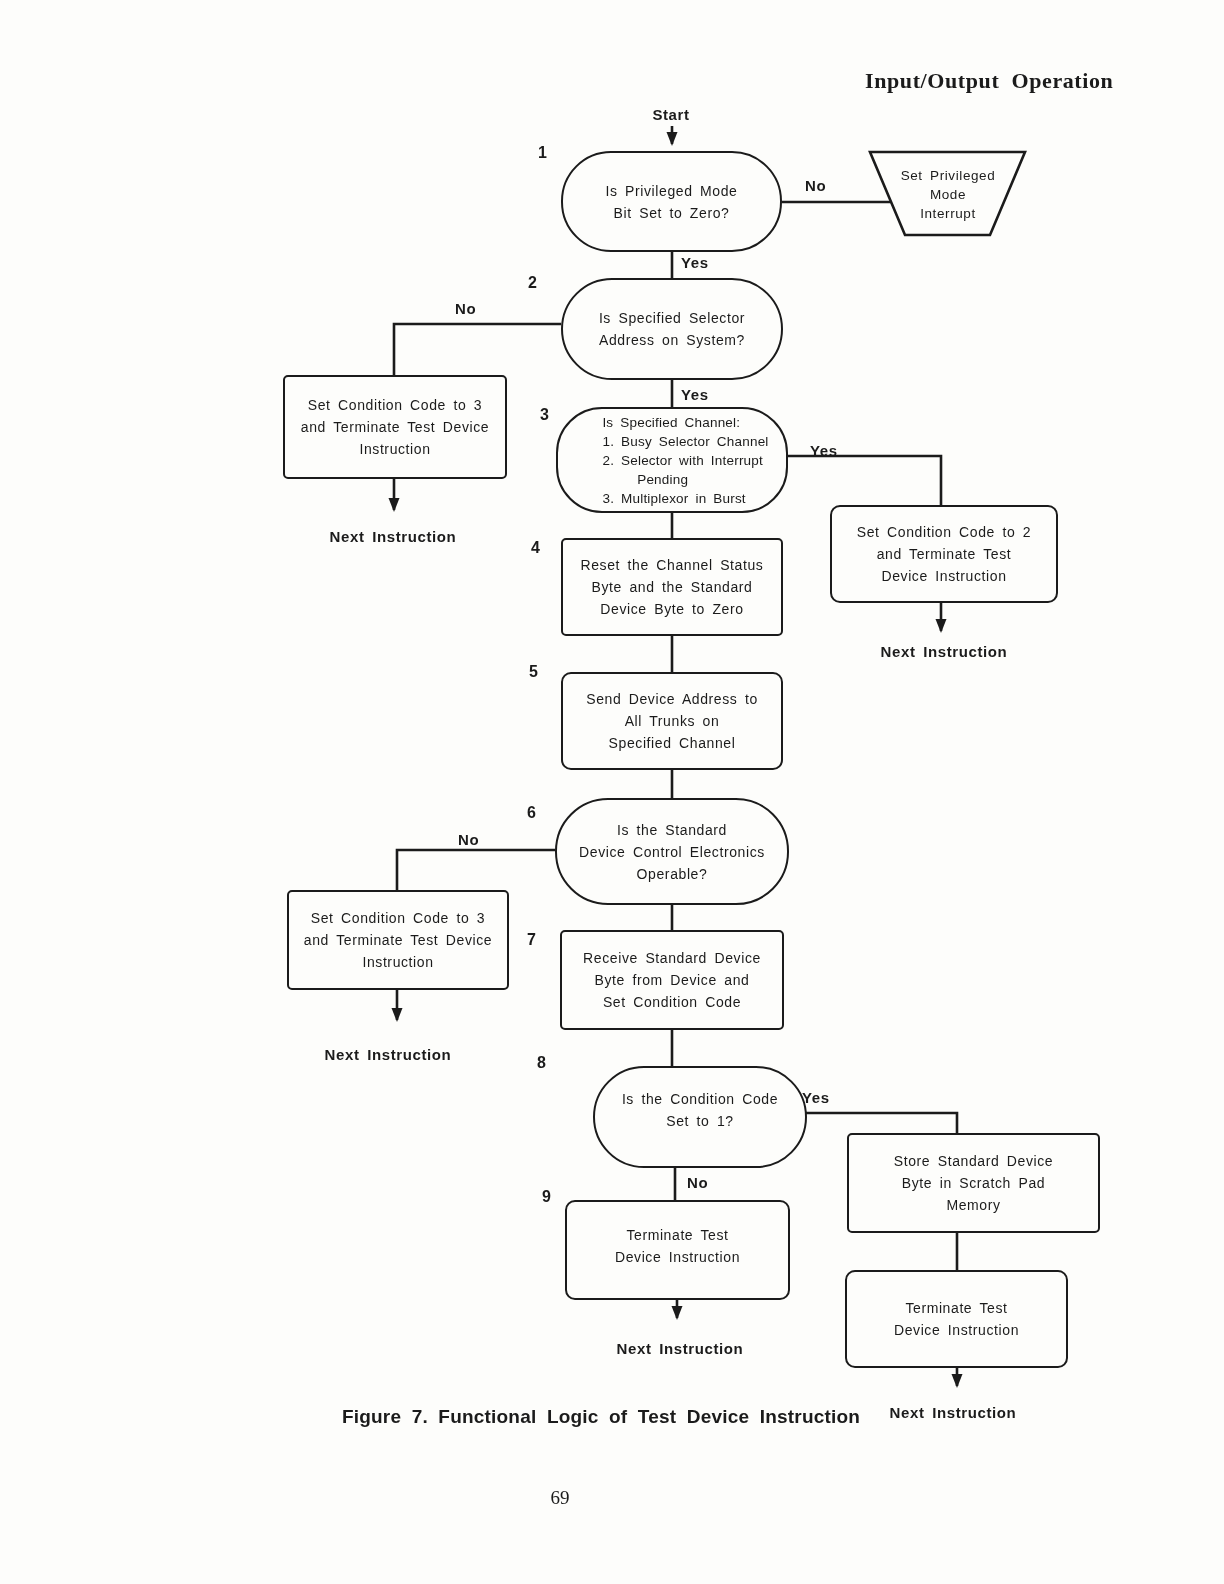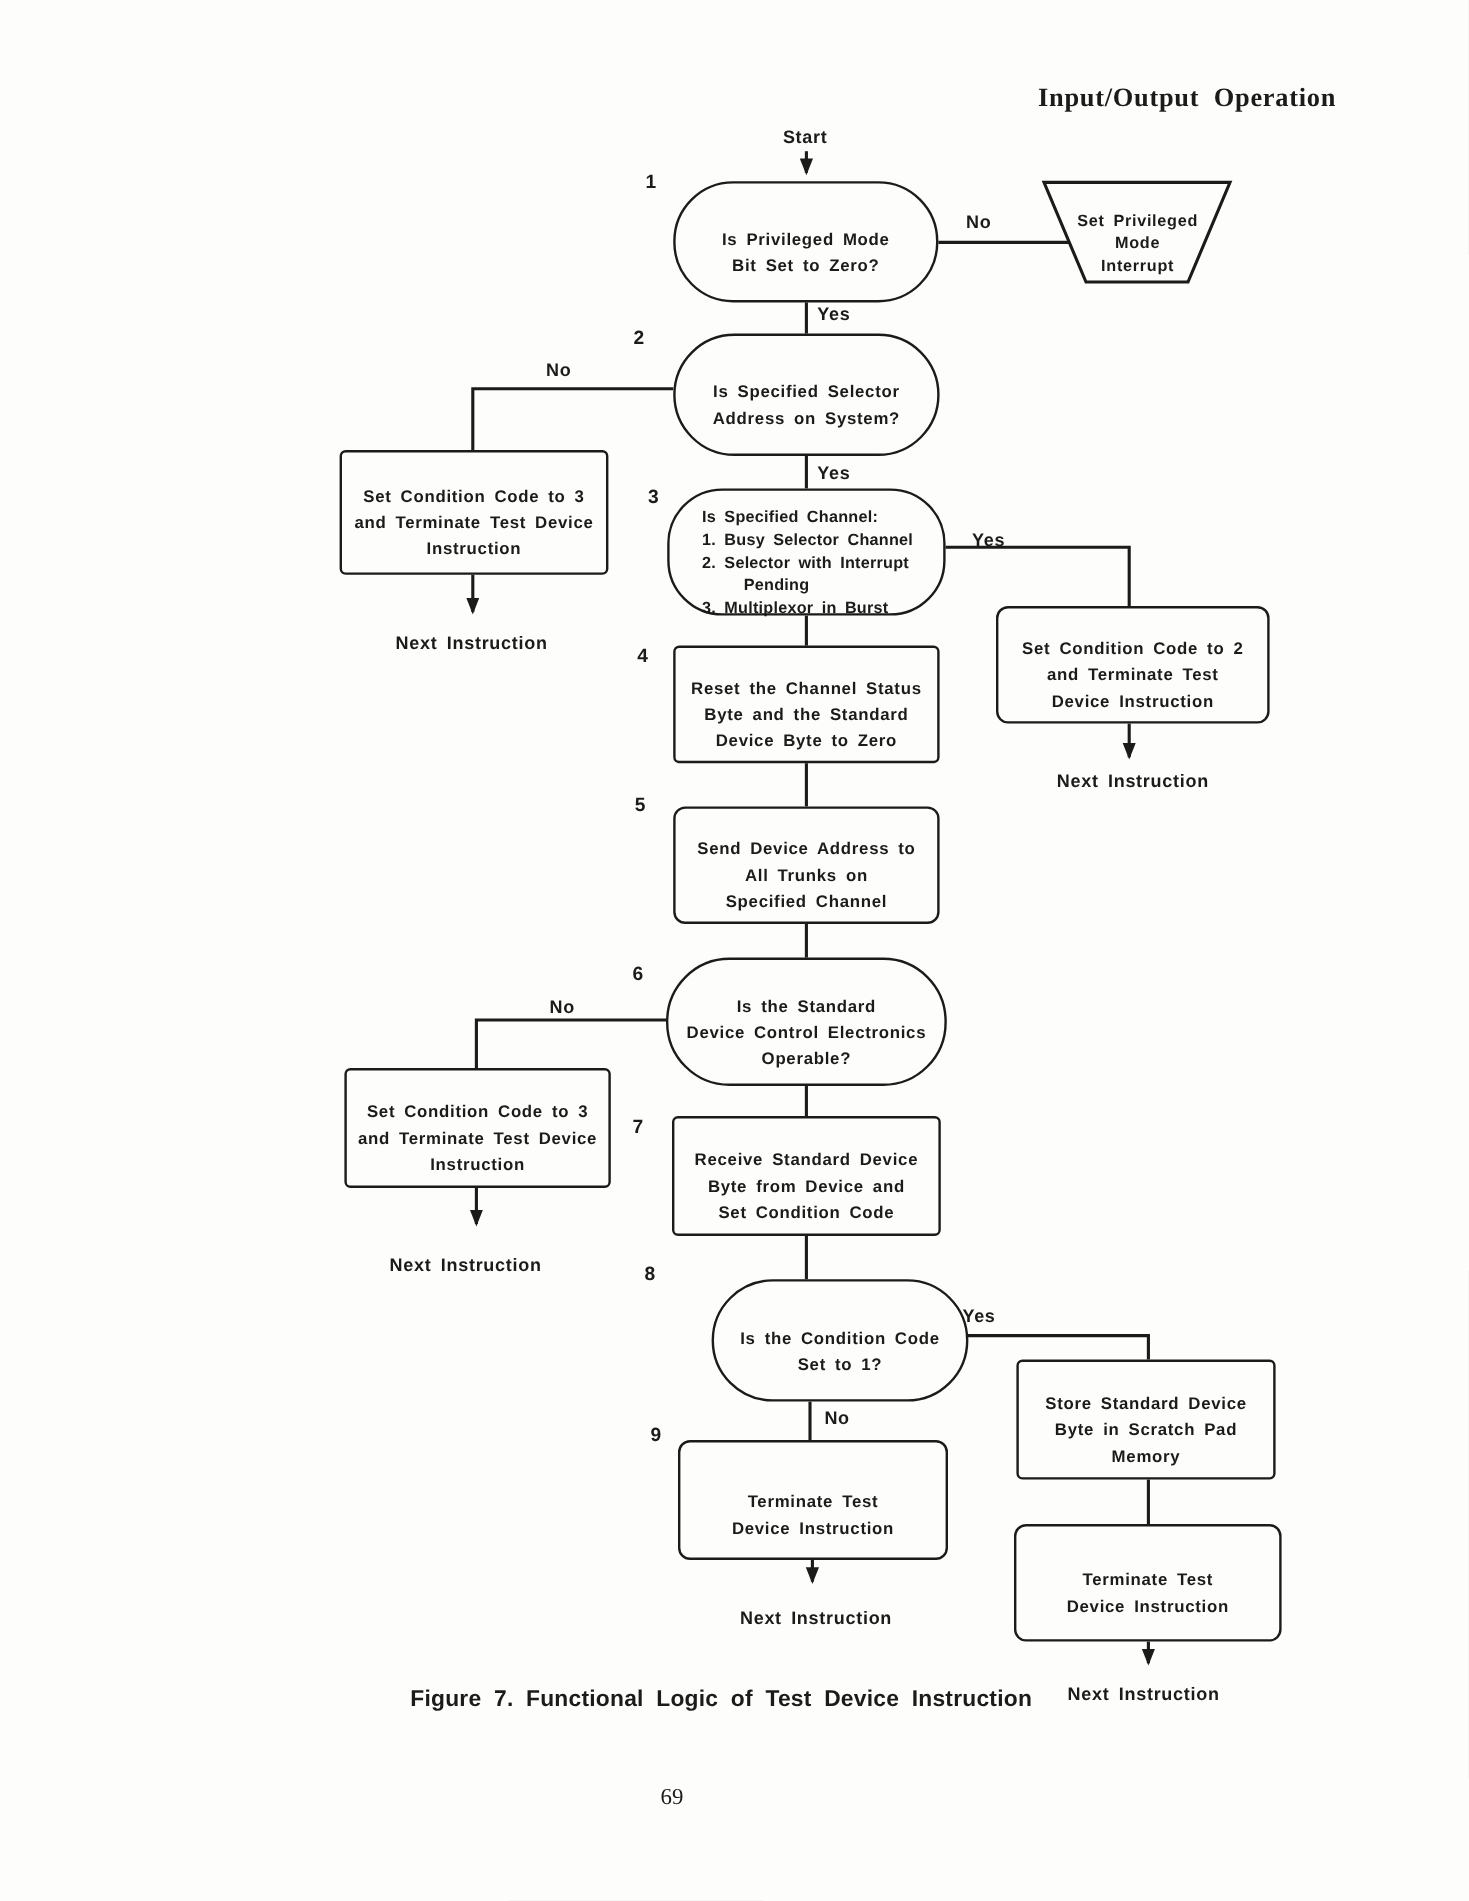--- a/index.html
+++ b/index.html
@@ -21,30 +21,29 @@
     white-space:nowrap;
   }
   .node{
     position:absolute;
     border:2.6px solid #1b1b1b;
     background:#fdfdfb;
     display:flex;align-items:center;justify-content:center;
     box-sizing:border-box;
   }
   .node-text{
-    font-size:14px;font-weight:700;
+    font-size:14px;font-weight:400;
     letter-spacing:0.6px;word-spacing:3px;
     line-height:22px;text-align:center;
     white-space:pre-line;
-    margin-top:16px;
   }
   .stadium{border-radius:52px;}
   .rect{border-radius:5px;}
   .rect-r{border-radius:10px;}
-  .align-left{justify-content:flex-start;padding-left:27px;}
+  .align-left{justify-content:center;padding-left:27px;}
   .align-left .node-text{text-align:left;white-space:pre;letter-spacing:0.2px;line-height:19px;font-size:13.5px;}
   .top-text{align-items:flex-start;}
   .trap-text{
     position:absolute;display:flex;align-items:center;justify-content:center;
   }
   .trap-text .node-text{font-size:13.5px;line-height:19px;}
   .num{
     position:absolute;
     font-size:16px;font-weight:700;
   }
@@ -197,21 +196,21 @@
     <div class="node-text">Receive Standard Device
 Byte from Device and
 Set Condition Code</div>
   </div>
 
   <div class="node stadium top-text" style="left:593px;top:1066px;width:214px;height:102px;border-radius:51px;padding-top:20px">
     <div class="node-text">Is the Condition Code
 Set to 1?</div>
   </div>
 
-  <div class="node rect" style="left:847px;top:1133px;width:216px;height:100px">
+  <div class="node rect" style="left:847px;top:1133px;width:253px;height:100px">
     <div class="node-text">Store Standard Device
 Byte in Scratch Pad
 Memory</div>
   </div>
 
   <div class="node rect-r top-text" style="left:565px;top:1200px;width:225px;height:100px;padding-top:22px">
     <div class="node-text">Terminate Test
 Device Instruction</div>
   </div>
 

